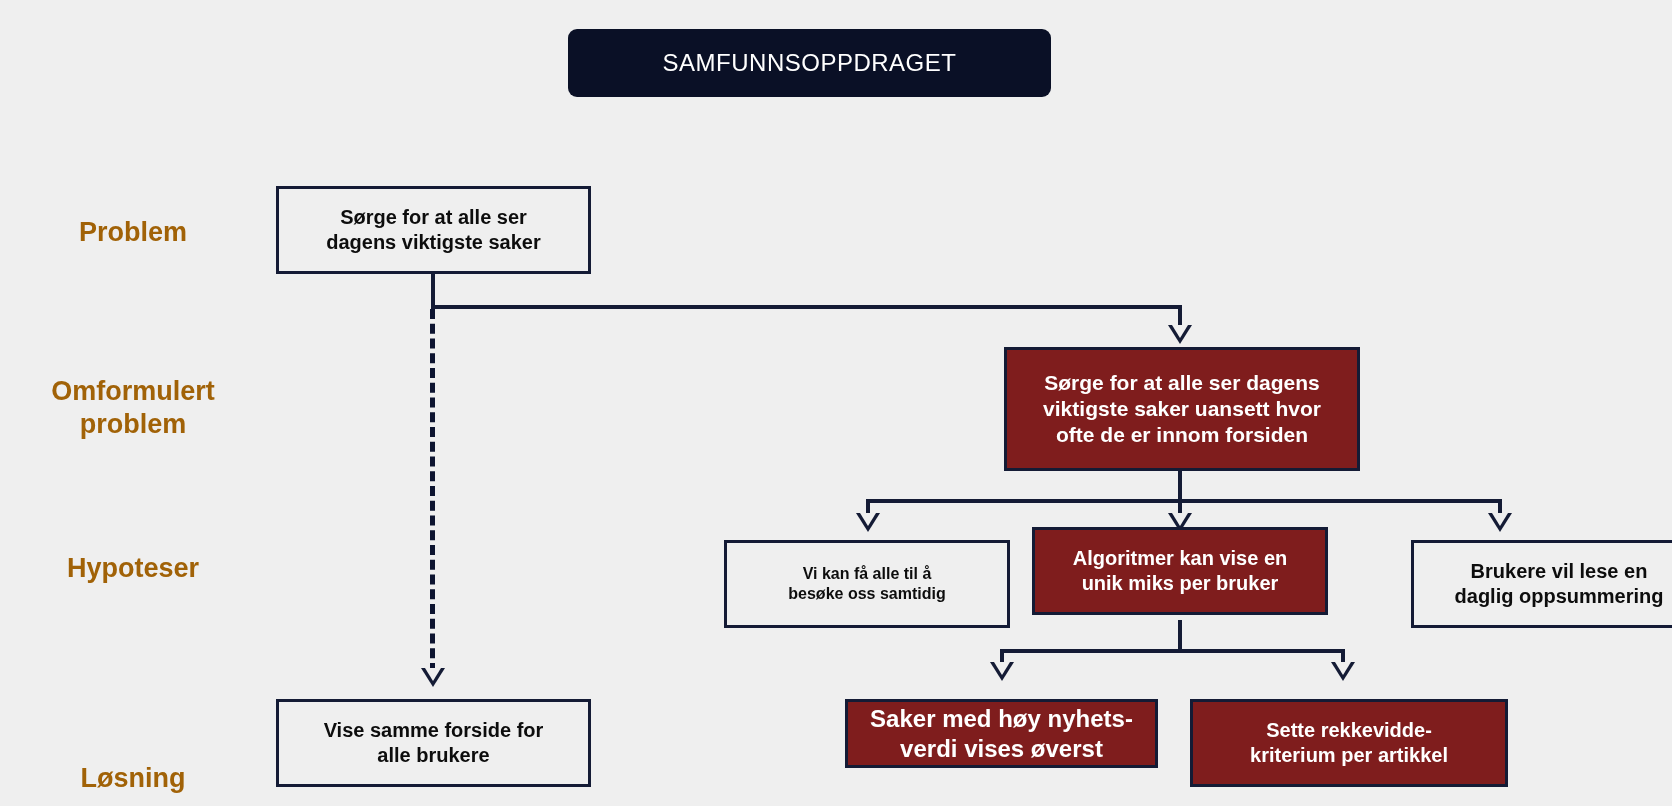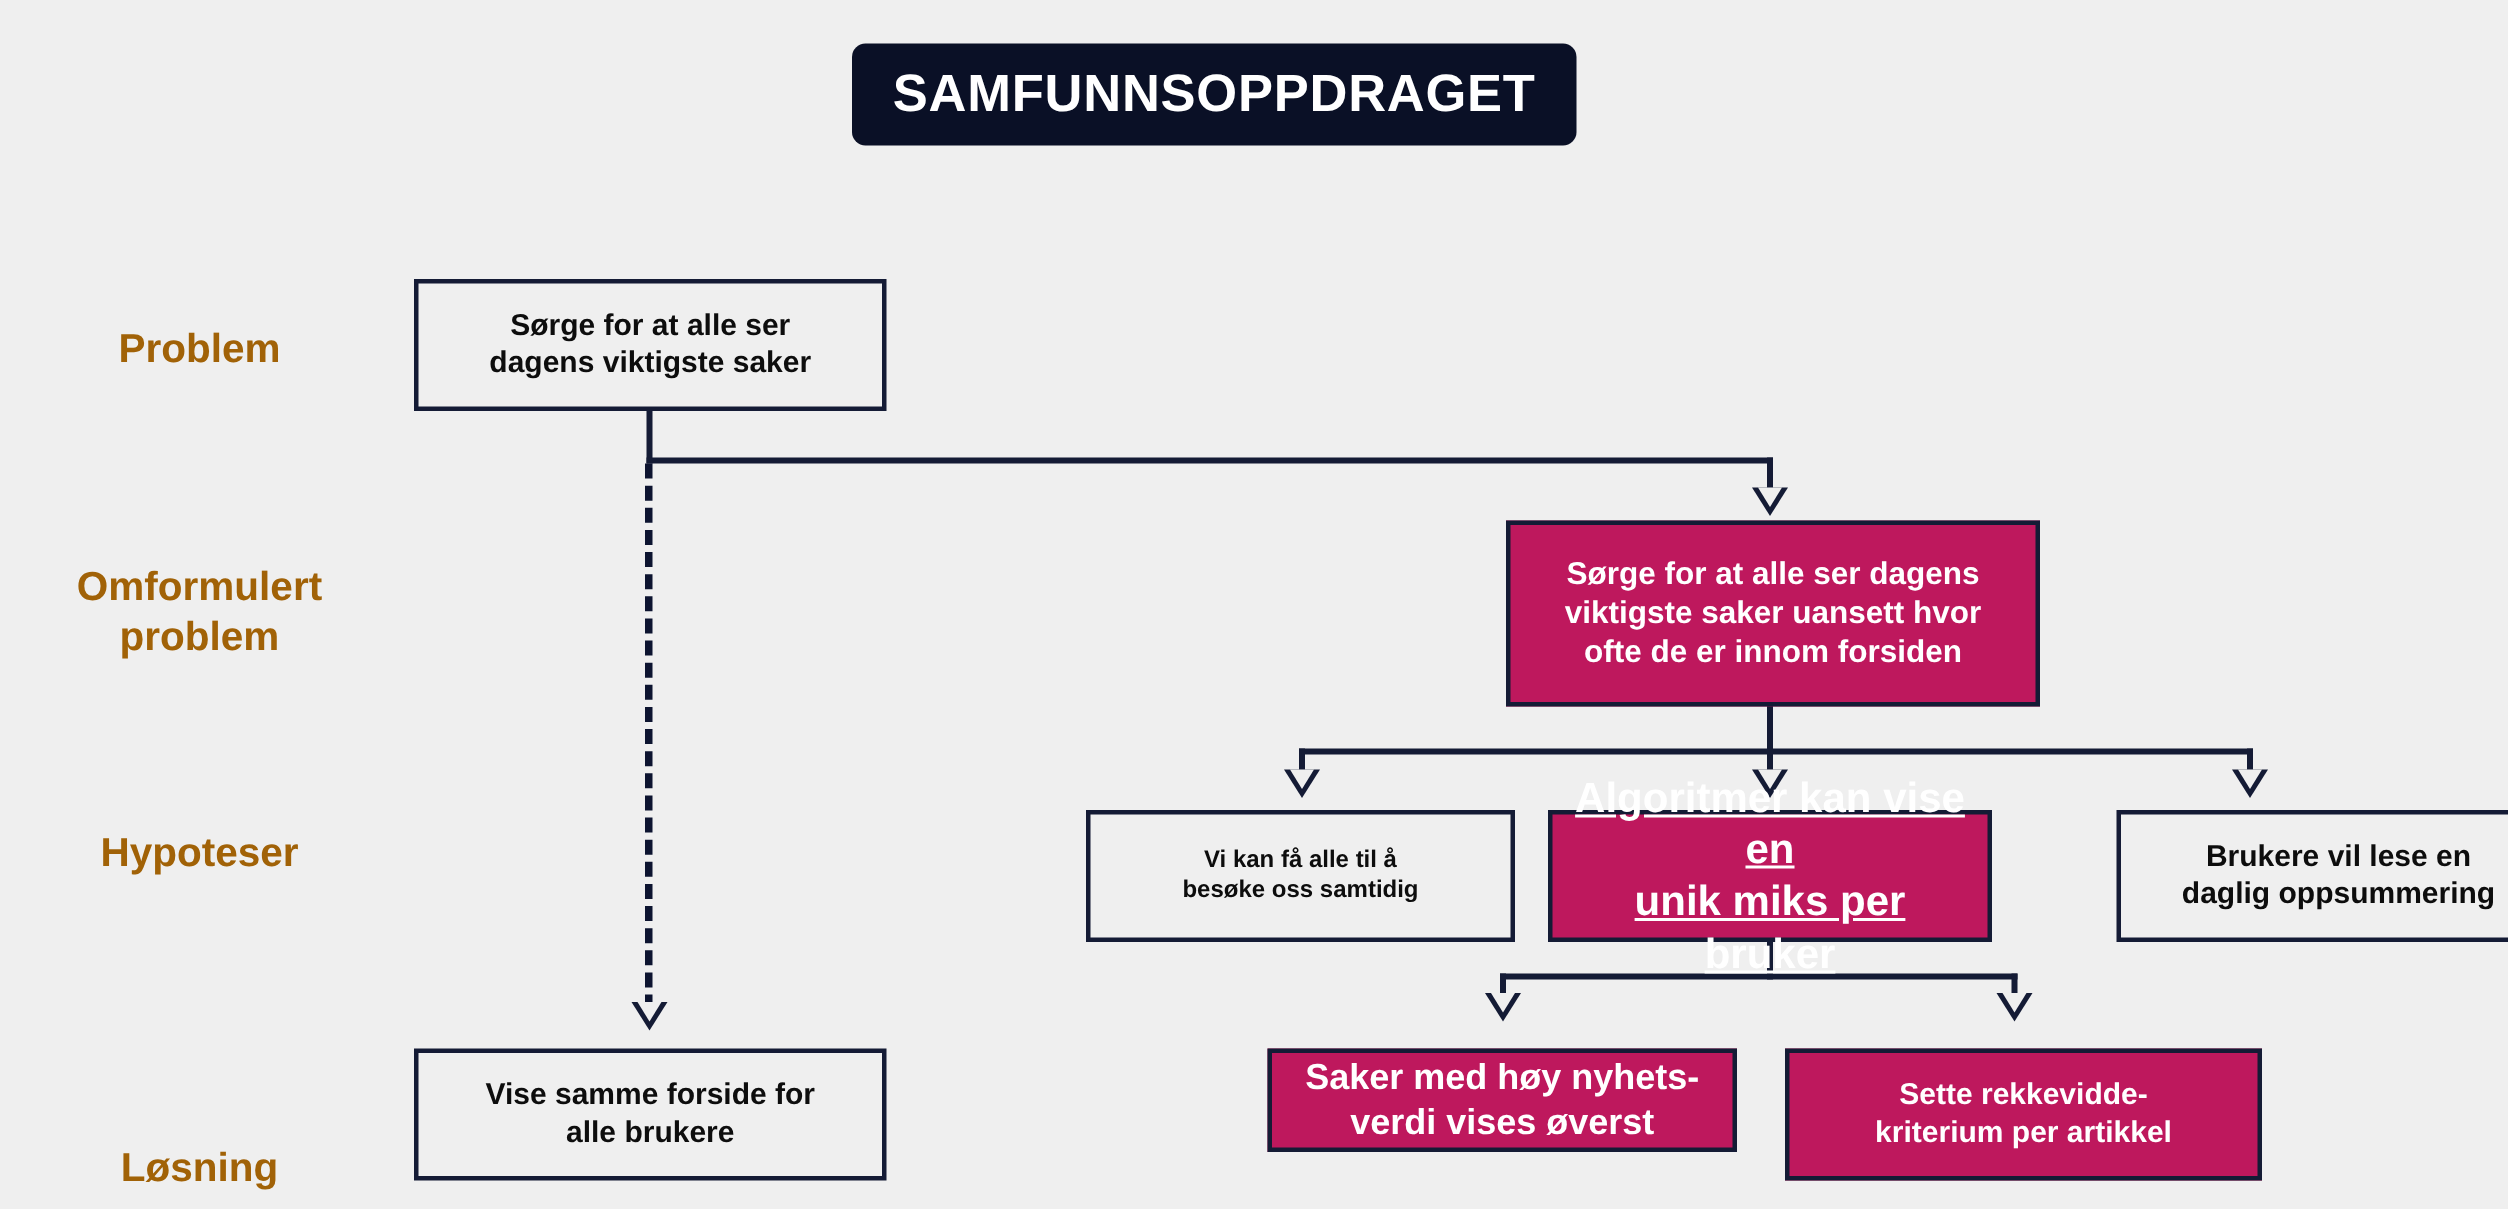--- a/index.html
+++ b/index.html
@@ -27,22 +27,22 @@
     height: 68px;
     background: #0a1026;
     border-radius: 9px;
     display: flex;
     align-items: center;
     justify-content: center;
     box-sizing: border-box;
   }
   .title-box .title-text {
     color: #ffffff;
-    font-size: 35px;
-    font-weight: bold;
+    font-size: 24px;
+    font-weight: normal;
     letter-spacing: 0.5px;
     white-space: nowrap;
   }
 
   
   .row-label {
     position: absolute;
     color: #a16207;
     font-size: 27px;
     font-weight: bold;
@@ -63,21 +63,21 @@
     border: 3px solid #141b35;
     line-height: 1.24;
     padding: 2px 10px;
   }
   .node .node-text { display: block; }
   .node.light {
     background: #efefef;
     color: #0d0d0d;
   }
   .node.dark {
-    background: #be185d;
+    background: #7f1d1d;
     color: #ffffff;
   }
   .node.light .node-text { font-weight: bold; }
   .node.dark  .node-text { font-weight: bold; }
 
   
   .conn {
     position: absolute;
     background: #141b35;
   }
@@ -172,21 +172,21 @@
     </span>
   </div>
 
   <div class="node light" style="left:724px; top:540px; width:286px; height:88px; font-size:16px;">
     <span>
       <span class="node-text">Vi kan få alle til å</span>
       <span class="node-text">besøke oss samtidig</span>
     </span>
   </div>
 
-  <div class="node dark" style="left:1032px; top:540px; width:296px; height:88px; font-size:28px;text-decoration:underline;">
+  <div class="node dark" style="left:1032px; top:527px; width:296px; height:88px; font-size:20px;">
     <span>
       <span class="node-text">Algoritmer kan vise en</span>
       <span class="node-text">unik miks per bruker</span>
     </span>
   </div>
 
   <div class="node light" style="left:1411px; top:540px; width:296px; height:88px; font-size:20px;">
     <span>
       <span class="node-text">Brukere vil lese en</span>
       <span class="node-text">daglig oppsummering</span>

